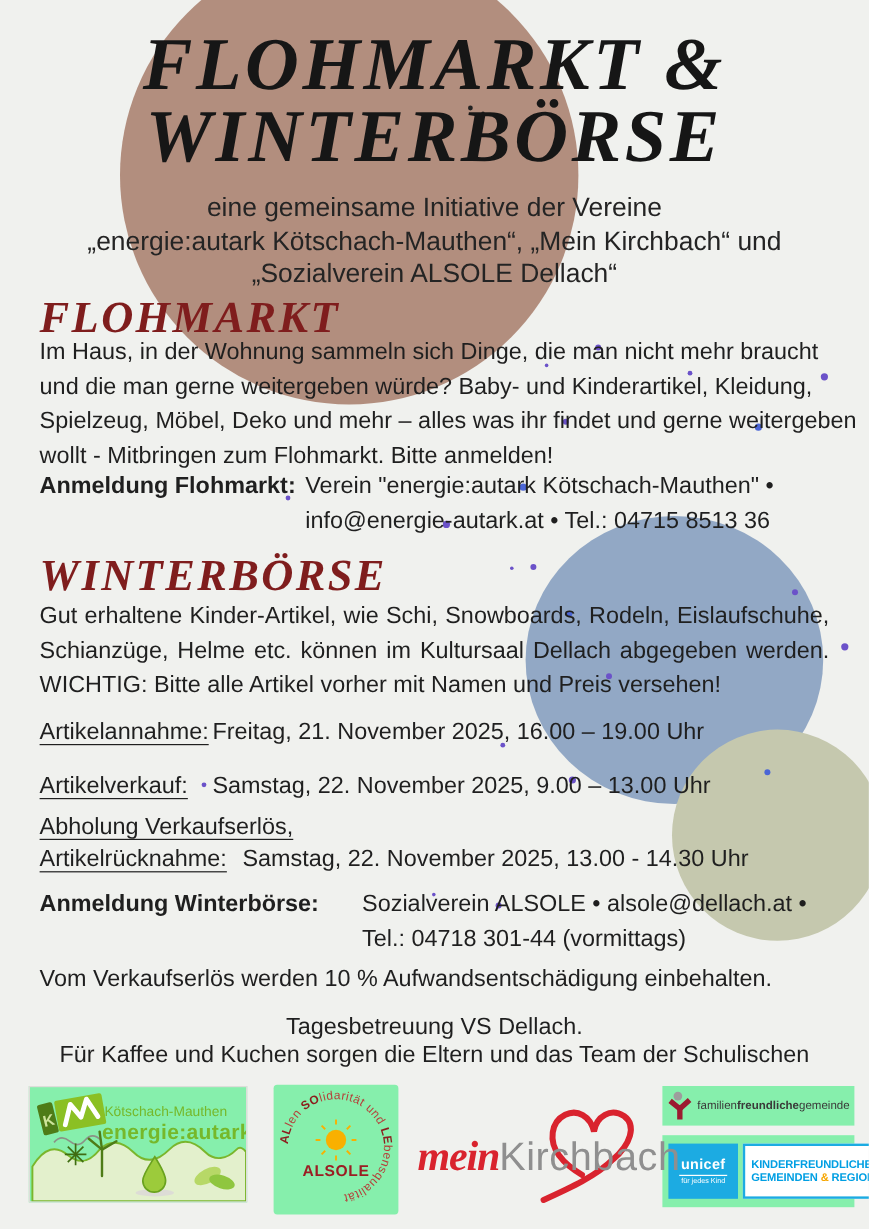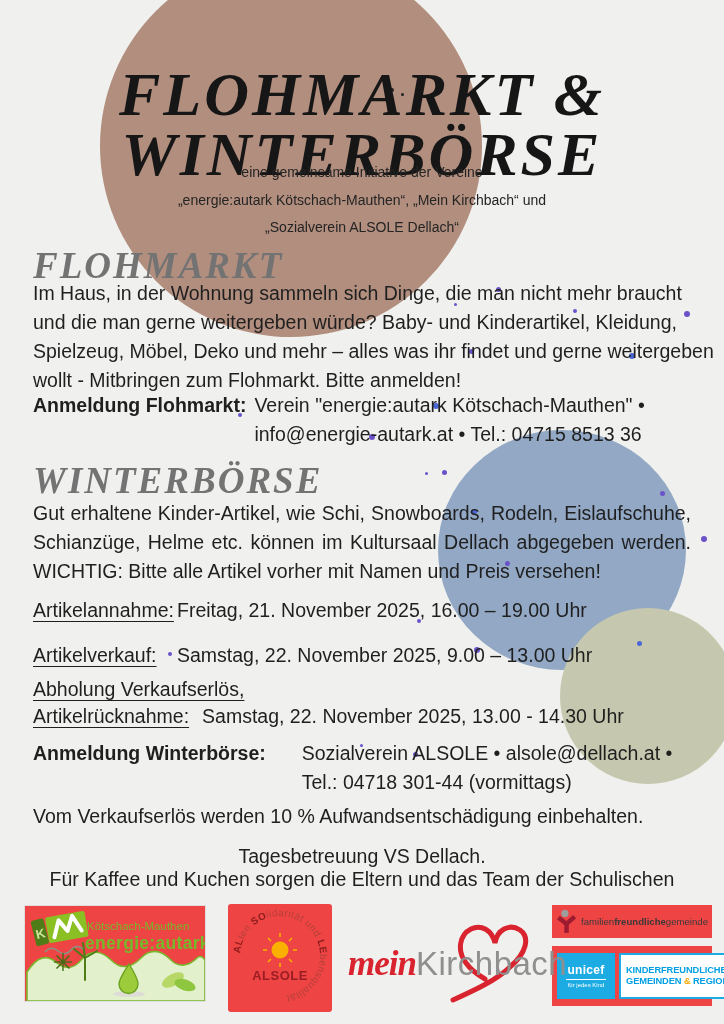--- a/index.html
+++ b/index.html
@@ -7,28 +7,28 @@
         font-family:"Liberation Sans",sans-serif;color:#1f1f1f;}
   .circle{position:absolute;border-radius:50%;}
   .circle-brown{left:100px;top:-45px;width:382px;height:382px;}
   .circle-blue{left:438px;top:430px;width:248px;height:240px;}
   .circle-sage{left:560px;top:608px;width:176px;height:176px;}
   .speckle{position:absolute;border-radius:50%;}
   .layer{position:absolute;left:0;top:0;width:724px;height:1024px;}
 
   .title{position:absolute;left:0;top:24px;width:724px;text-align:center;
          font-family:"Liberation Serif",serif;font-style:italic;font-weight:bold;
-         font-size:62px;line-height:60px;letter-spacing:3px;color:#161616;margin-top:40px;}
+         font-size:62px;line-height:60px;letter-spacing:3px;color:#161616;}
   .subtitle{position:absolute;left:0;top:159px;width:724px;text-align:center;
-            font-size:14px;line-height:27.5px;color:#242424;}
+            font-size:22px;line-height:27.5px;color:#242424;}
   .subtitle div{white-space:nowrap;}
 
   .script-heading{position:absolute;left:33px;margin:0;
                   font-family:"Liberation Serif",serif;font-style:italic;font-weight:bold;
-                  font-size:37px;line-height:40px;letter-spacing:2px;color:#737373;}
+                  font-size:37px;line-height:40px;letter-spacing:2px;color:#7f1d1d;}
   #floh-heading{top:246px;}
   #winter-heading{top:461px;}
 
   .body-text{position:absolute;left:33px;width:680px;font-size:19.5px;line-height:29px;}
   .body-text .ln{white-space:nowrap;}
   #floh-body{top:279px;}
   #winter-body{top:499px;width:658px;}
   #winter-body .just{white-space:normal;text-align:justify;text-align-last:justify;}
 
   .contact{position:absolute;left:33px;display:flex;font-size:19.5px;line-height:28.5px;}
@@ -45,21 +45,21 @@
   #row-abholung{top:676px;font-size:19.5px;line-height:27px;flex-direction:column;}
   #row-abholung .pre{text-decoration:underline;text-underline-offset:4px;white-space:nowrap;}
   #row-abholung .l2{display:flex;}
   #row-abholung .l2 .lbl2{text-decoration:underline;text-underline-offset:4px;margin-right:13px;white-space:nowrap;}
 
   .note{position:absolute;font-size:19.5px;}
   #note1{left:33px;top:805px;white-space:nowrap;}
   #note2{left:0;top:845px;width:724px;text-align:center;line-height:22.5px;}
   #note2 div{white-space:nowrap;}
 
-  .logo-card{position:absolute;background:#ef4444;}
+  .logo-card{position:absolute;background:#86efac;}
   #logo-energie{left:24px;top:905px;width:182px;height:97px;border:1px solid #ddddd9;box-sizing:border-box;}
   #logo-alsole{left:228px;top:904px;width:104px;height:108px;border-radius:3px;}
   #logo-kirchbach{left:340px;top:918px;width:215px;height:86px;background:transparent;}
   #logo-familien{left:552px;top:905px;width:160px;height:33px;display:flex;align-items:center;padding:2px 4px;box-sizing:border-box;}
   #logo-unicef{left:552px;top:946px;width:160px;height:60px;display:flex;align-items:center;padding:5px;box-sizing:border-box;}
 
   #logo-familien .fam-text{font-size:9.6px;color:#3a3a39;margin-left:4px;letter-spacing:0;}
   #logo-familien .fam-text b{font-weight:bold;}
 
   .unicef-box{width:58px;height:46px;background:#1cabe2;color:#fff;display:flex;flex-direction:column;

